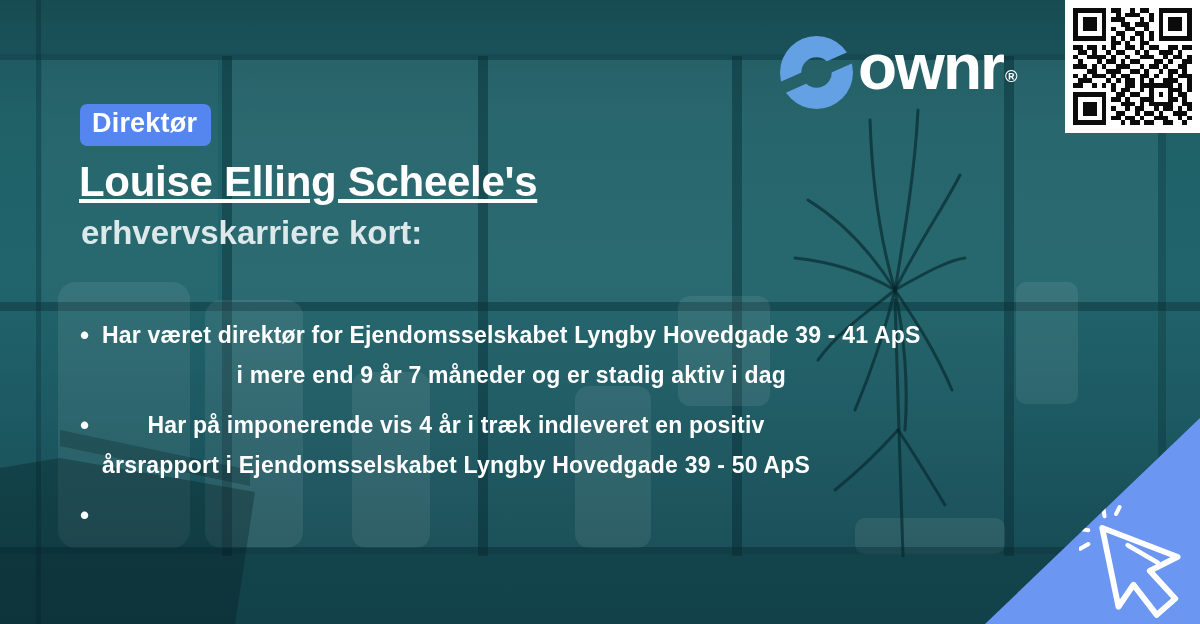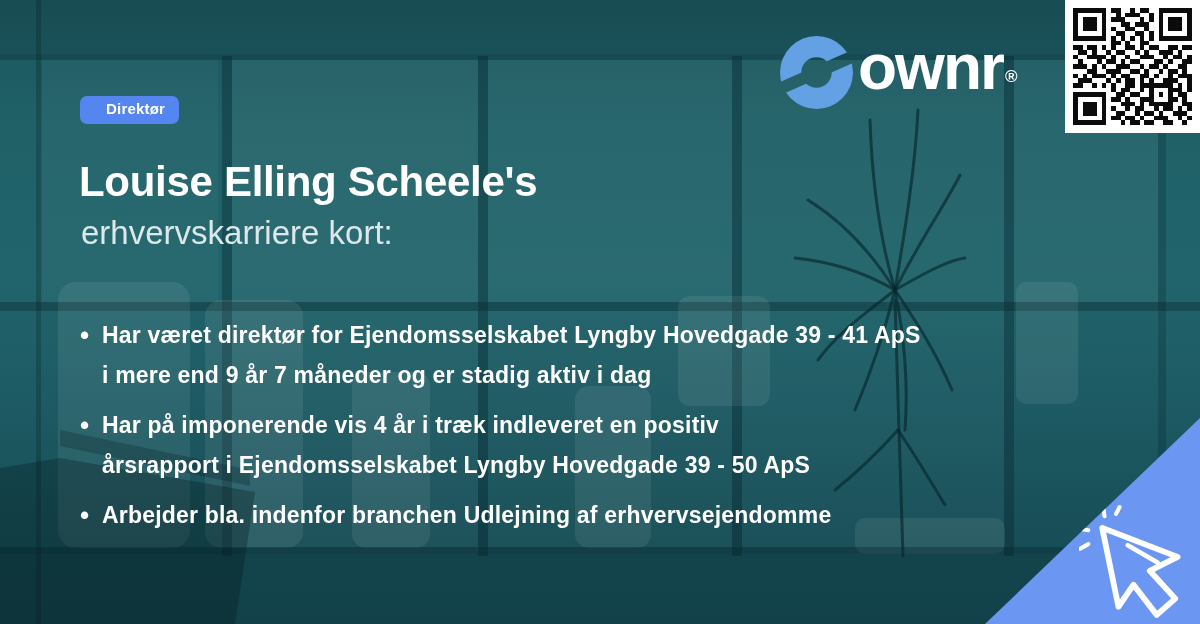--- a/index.html
+++ b/index.html
@@ -12,57 +12,59 @@
     overflow:hidden;
     background:
       linear-gradient(180deg,
         #1b545c 0%, #206168 20%, #21646b 45%,
         #1d5a63 65%, #174d56 88%, #164a53 100%);
   }
   .bg-art { position:absolute; inset:0; display:block; }
 
   
   .badge {
-    position:absolute; left:80px; top:96px;
+    position:absolute; left:80px; top:104px;
     background:var(--badge-blue, #5585ee);
     color:var(--text-white,#fff);
-    font-size:15px; font-weight:600;
-    padding:4px 14px 7px 26px;
+    font-size:27px; font-weight:600;
+    padding:4px 14px 7px 12px;
     border-radius:7px;
     letter-spacing:.2px;
   }
 
   
   .title {
     position:absolute; left:79px; top:158px;
     font-size:42px; font-weight:800;
     letter-spacing:-.3px;
     color:var(--text-white,#fff);
     white-space:nowrap;
+    text-decoration:underline;
   }
   .subtitle {
     position:absolute; left:81px; top:214px;
-    font-size:33px; font-weight:400;
+    font-size:33px; font-weight:700;
     color:var(--subtitle-white,#dce8ea);
     white-space:nowrap;
   }
 
   
   .bullets { position:absolute; left:80px; top:315px; }
   .bullet { display:flex; align-items:flex-start; margin-bottom:10px; }
   .bullet-dot {
     width:22px; flex:0 0 22px;
     color:var(--text-white,#fff);
     font-size:26px; font-weight:700; line-height:40px;
   }
   .bullet-text {
     color:var(--text-white,#fff);
     font-size:23px; font-weight:700;
     line-height:40px; letter-spacing:.2px;
     white-space:nowrap;
+    text-align:center;
   }
   .bullet-line:empty { display:none; }
 
   
   .logo {
     position:absolute; left:779px; top:30px;
     display:flex; align-items:center; gap:4px;
   }
   .logo-mark { width:75px; height:75px; display:block; }
   .wordmark {
@@ -175,24 +177,20 @@
     </div>
     <div class="bullet">
       <span class="bullet-dot">•</span>
       <div class="bullet-text">
         <div class="bullet-line">Har på imponerende vis 4 år i træk indleveret en positiv</div>
         <div class="bullet-line">årsrapport i Ejendomsselskabet Lyngby Hovedgade 39 - 50 ApS</div>
       </div>
     </div>
     <div class="bullet">
       <span class="bullet-dot">•</span>
-      <div class="bullet-text">
-        <div class="bullet-line">Arbejder bla. indenfor branchen Udlejning af erhvervsejendomme</div>
-
-      </div>
     </div>
   </div>
 
   <div class="logo">
     <svg class="logo-mark" viewBox="0 0 74 74" aria-hidden="true">
       <defs>
         <mask id="logomask">
           <rect width="74" height="74" fill="#fff"></rect>
           <circle cx="37" cy="37" r="15" fill="#000"></circle>
           <rect x="-12" y="31" width="98" height="12" fill="#000" transform="rotate(-24 37 37)"></rect>

